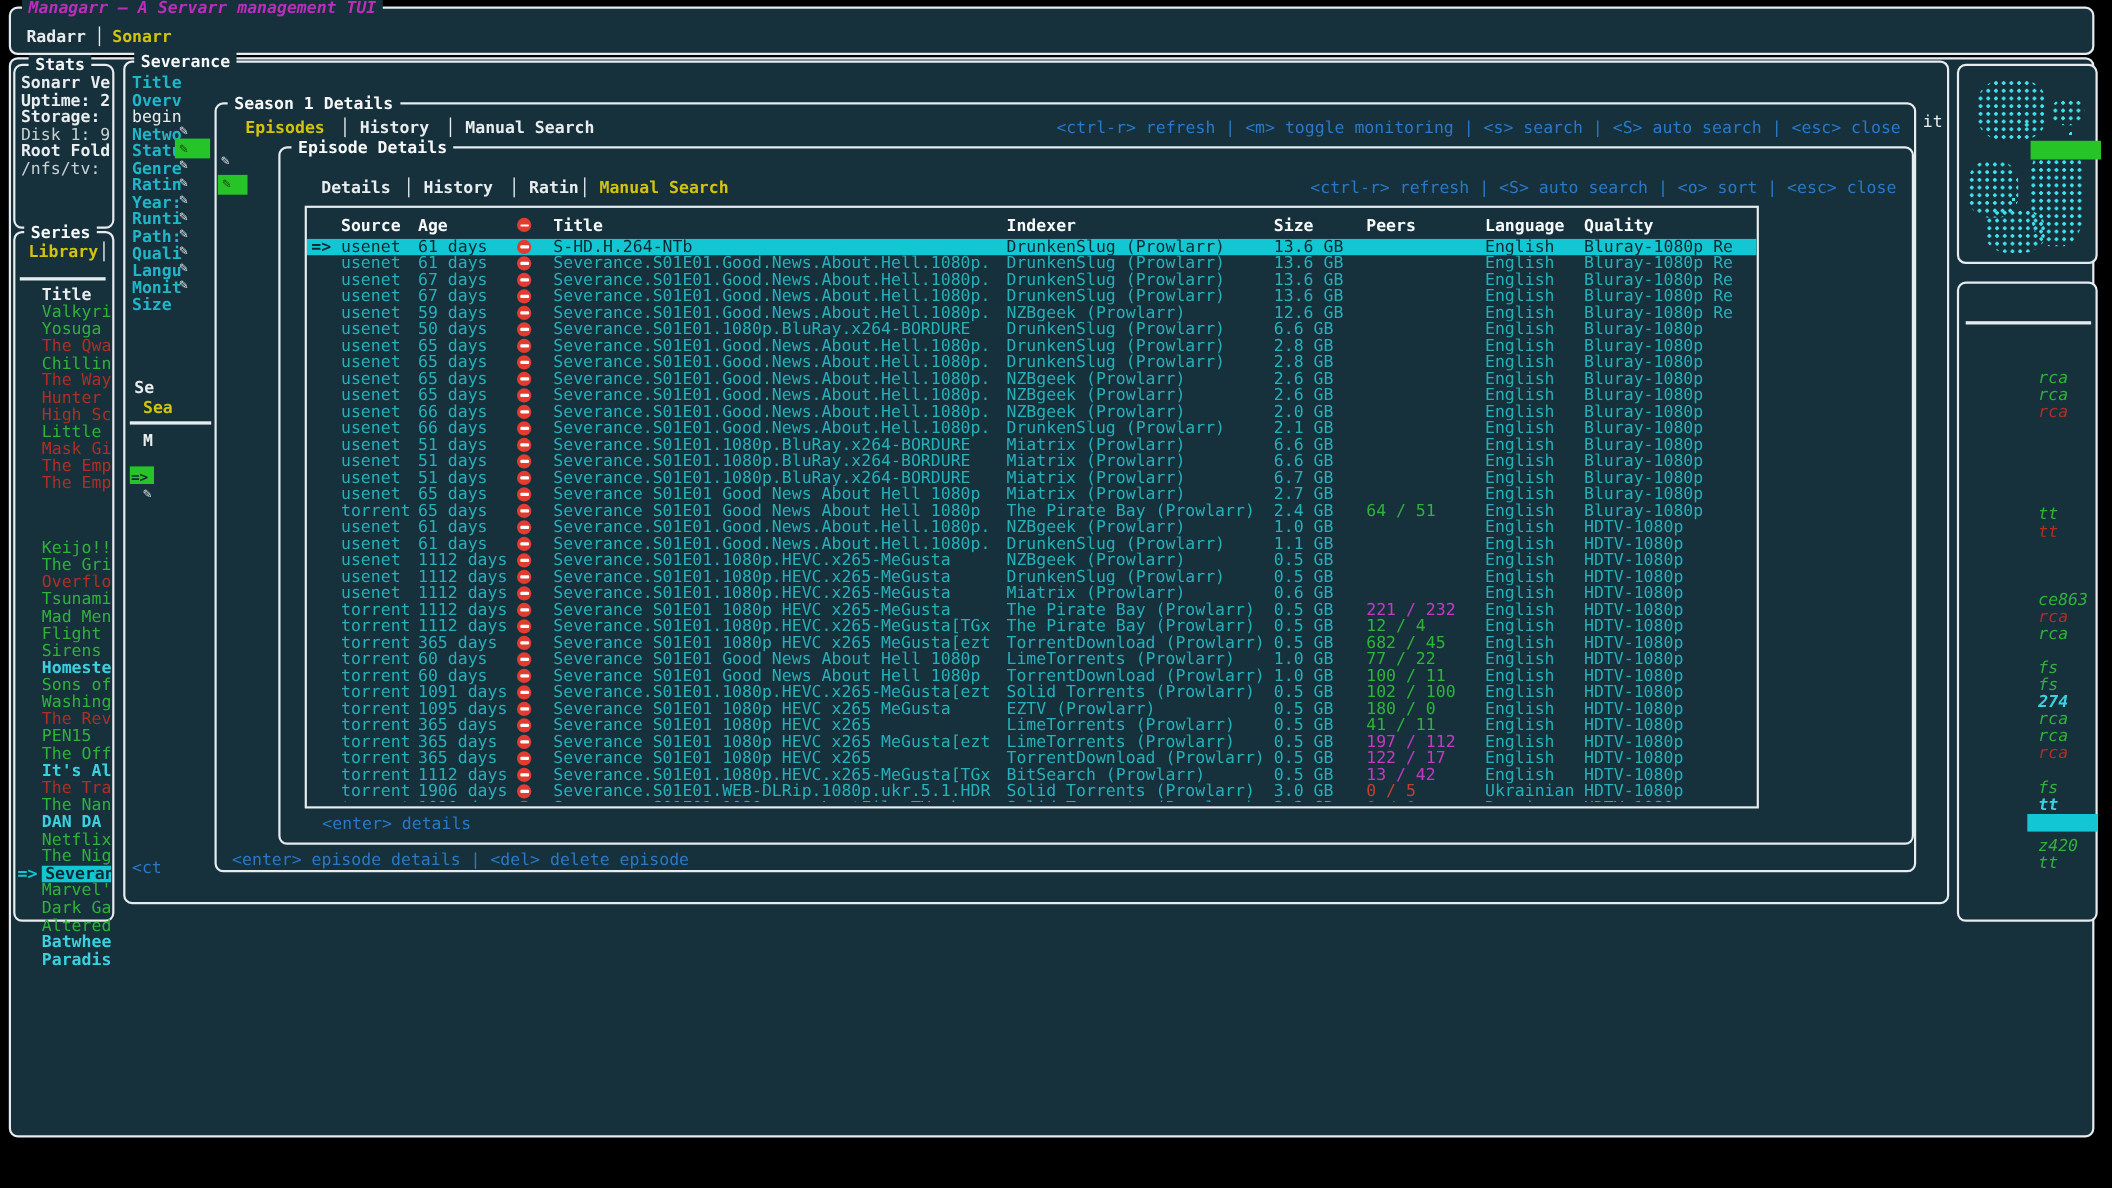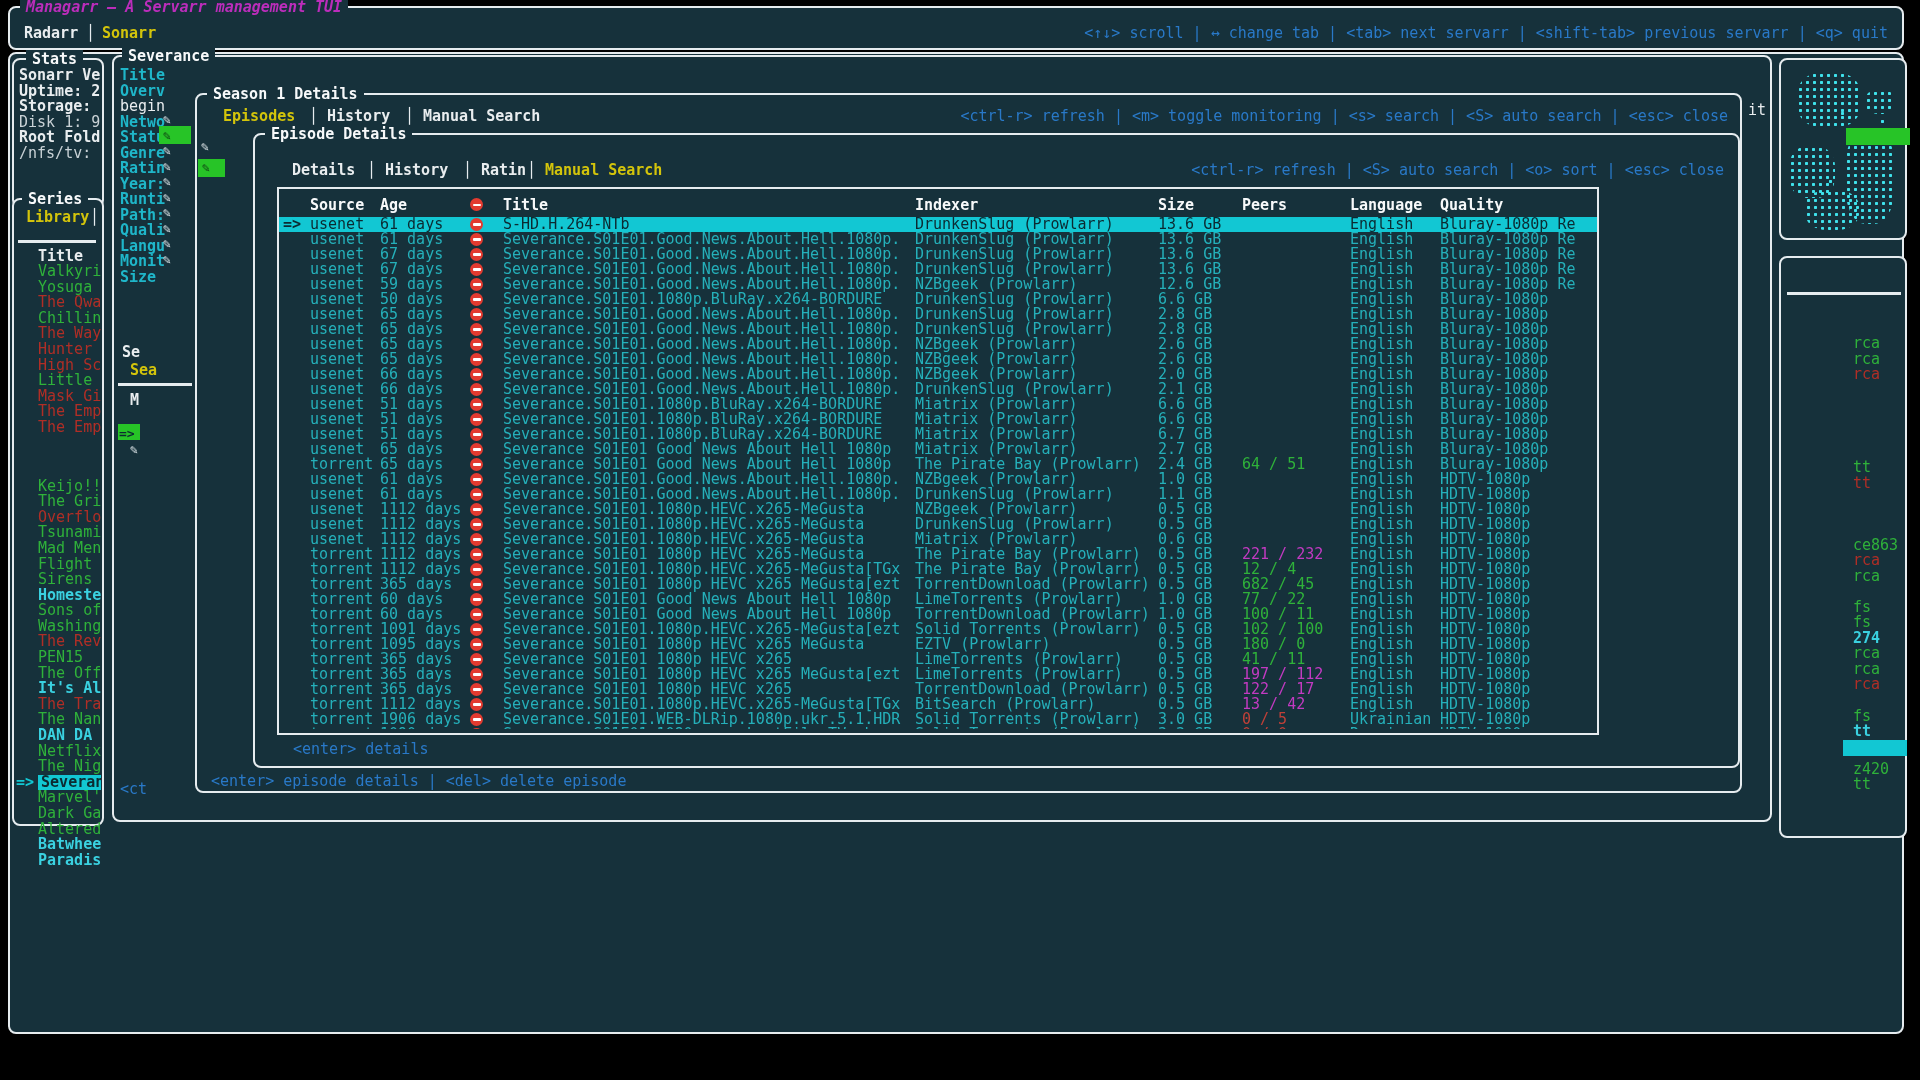--- a/index.html
+++ b/index.html
@@ -35,50 +35,49 @@
   .cell{overflow:hidden;flex:none;}
   .c-mk{width:27px;padding-left:4px;font-weight:bold;}
   .c-src{width:70px;} .c-age{width:90px;} .c-rej{width:33px;}
   .c-title{width:412px;} .c-idx{width:243px;} .c-size{width:84px;}
   .c-peers{width:108px;} .c-lang{width:90px;} .c-q{width:146px;}
   .pg{color:#2fb23a;} .pm{color:#c23ac2;} .pr{color:#c04038;}
   .rej{display:inline-block;width:13px;height:13px;border-radius:50%;background:#e23b30;position:relative;top:1px;}
   .rej::after{content:"";position:absolute;left:2.5px;right:2.5px;top:5.5px;height:2.5px;background:#fff;border-radius:1px;}
   
   .blob{position:absolute;background-image:radial-gradient(#3fe2ec 1.4px,rgba(0,0,0,0) 1.5px);background-size:7px 7px;border-radius:40%;}
-  .frag{position:absolute;white-space:nowrap;}
+  .frag{position:absolute;white-space:nowrap;font-style:italic;}
 </style>
 </head>
 <body>
 
 <div id="screen">
 
   <div class="tbox" style="left:8px;top:6px;width:1896px;height:44px;">
     <span class="ttl mag it" style="left:10px;">Managarr – A Servarr management TUI</span>
     <span class="abs b" style="left:14px;top:16px;">Radarr</span>
     <span class="abs sepbar" style="left:76px;top:16px;">│</span>
     <span class="abs yel" style="left:92px;top:16px;">Sonarr</span>
-    <span class="abs blue" style="right:14px;top:16px;">&lt;↑↓&gt; scroll | ↔ change tab | &lt;tab&gt; next servarr | &lt;shift-tab&gt; previous servarr | &lt;q&gt; quit</span>
   </div>
 
   <div class="tbox" style="left:8px;top:52px;width:1896px;height:982px;"></div>
 
   <div class="tbox" style="left:12px;top:58px;width:92px;height:150px;">
     <span class="ttl" style="left:12px;">Stats</span>
     <div id="stats-lines" style="position:absolute;left:5px;top:8px;right:2px;">
         <div class="frow b">Sonarr Ver</div>
         <div class="frow b">Uptime: 25</div>
         <div class="frow b">Storage:</div>
         <div class="frow dim">Disk 1: 90</div>
         <div class="frow b">Root Folde</div>
         <div class="frow dim">/nfs/tv: 8</div>
       </div>
   </div>
 
-  <div class="tbox" style="left:12px;top:198px;width:92px;height:628px;">
+  <div class="tbox" style="left:12px;top:210px;width:92px;height:628px;">
     <span class="ttl" style="left:8px;">Series</span>
     <span class="abs yel" style="left:12px;top:8px;">Library</span>
     <span class="abs sepbar" style="left:76px;top:8px;">│</span>
     <div class="hline" style="left:4px;top:40px;width:78px;"></div>
     <div class="abs b" style="left:24px;top:47px;">Title</div>
     <div id="series-items" style="position:absolute;left:2px;top:64px;right:1px;">
         <div class="srow grn" style="padding-left: 22px;">Valkyri</div>
         <div class="srow grn" style="padding-left: 22px;">Yosuga</div>
         <div class="srow red" style="padding-left: 22px;">The Qwa</div>
         <div class="srow grn" style="padding-left: 22px;">Chillin</div>

